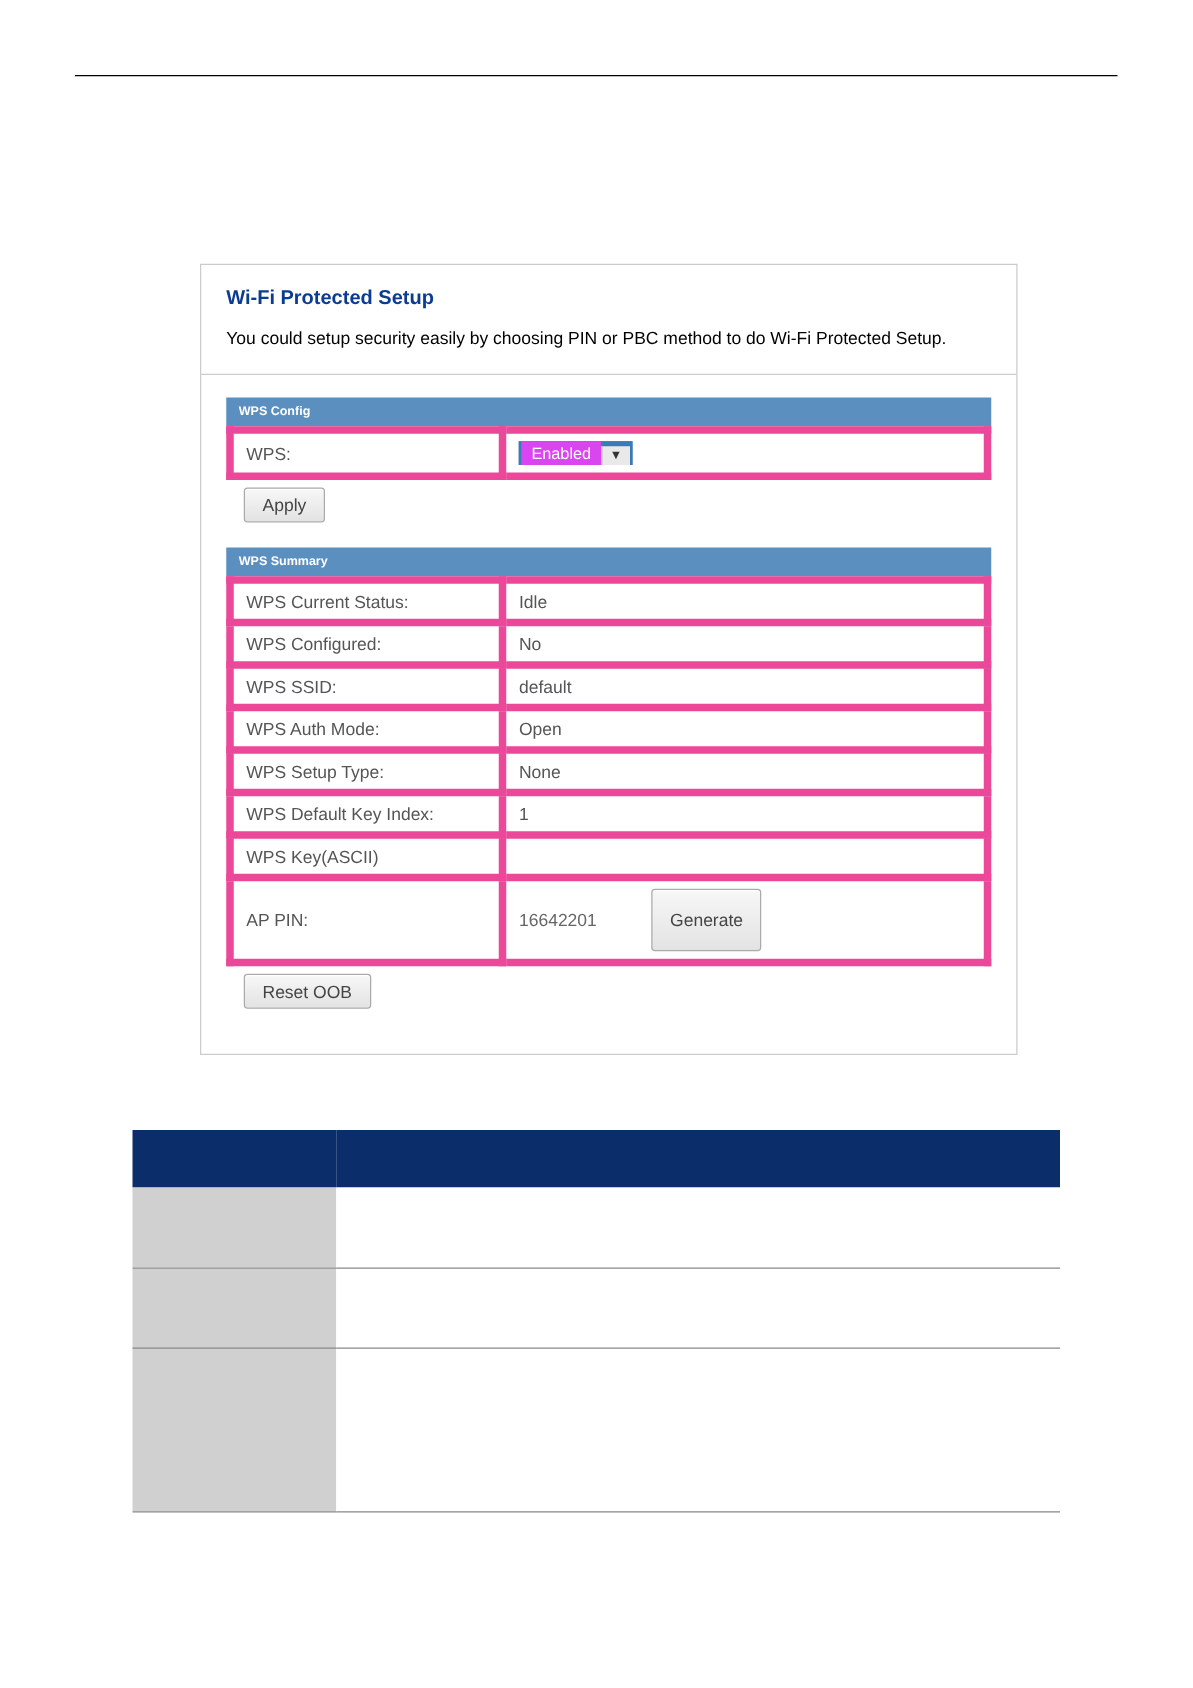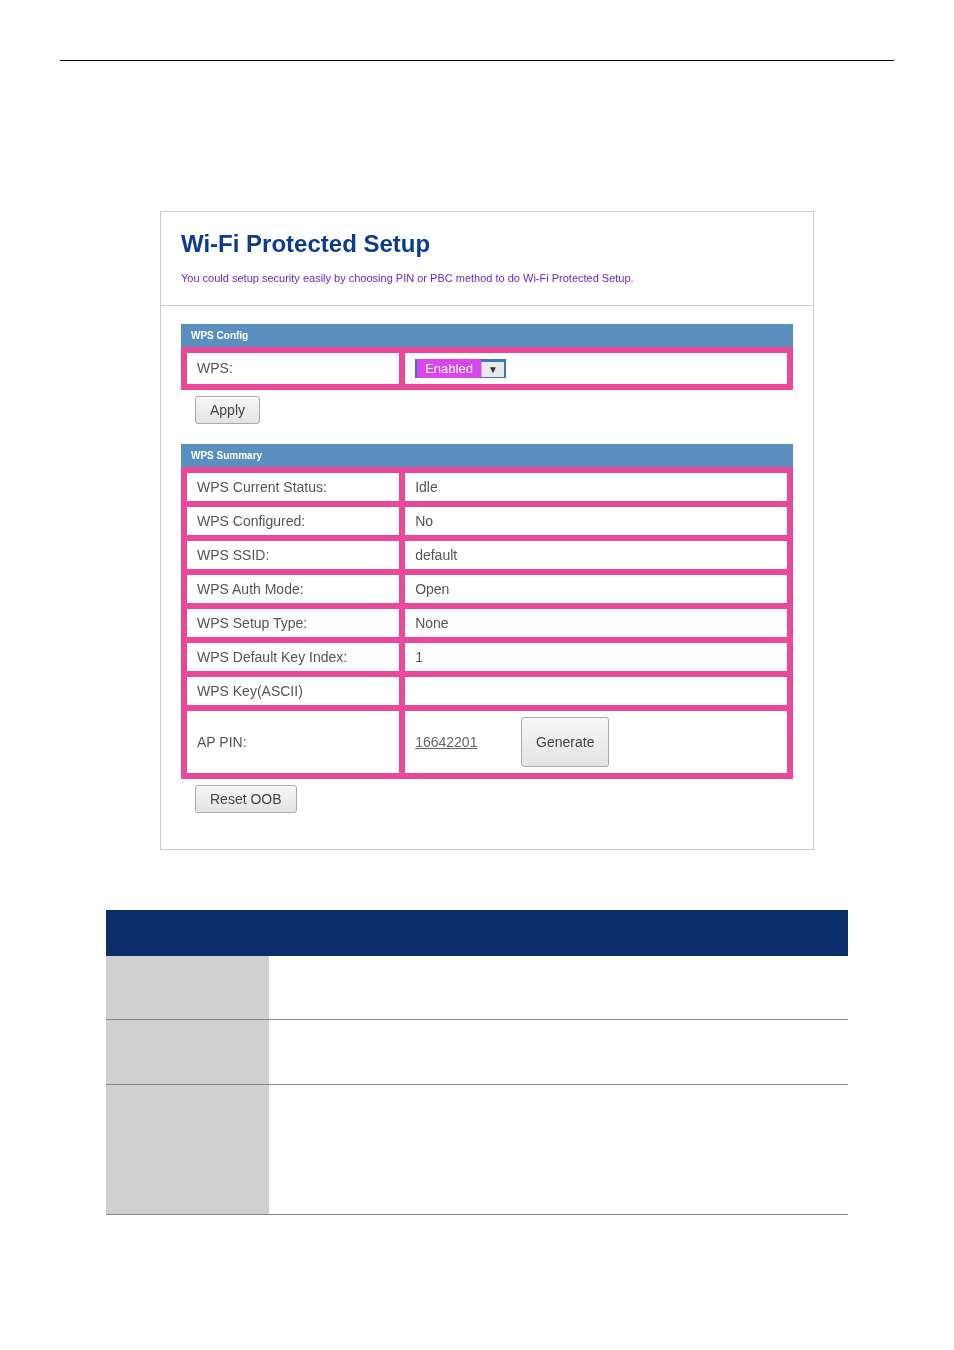--- a/index.html
+++ b/index.html
@@ -1,33 +1,33 @@
 <!DOCTYPE html>
 <html><head>
   <meta charset="utf-8">
   <style>
     * { box-sizing: border-box; margin: 0; padding: 0; }
     body { font-family: Arial, sans-serif; background: #fff; width: 954px; padding: 60px 0; }
     .hr-top { border-top: 1px solid #000; margin: 0 60px 150px; }
     .panel { border: 1px solid #ccc; margin: 0 140px 60px 160px; padding: 18px 20px 30px; }
-    .panel h1 { color: #0b3c91; font-size: 24px; font-weight: bold; margin-bottom: 12px; }
-    .desc { color: #6d28d9; font-size: 11px; line-height: 1.5; margin-bottom: 18px; }
+    .panel h1 { color: #0b3c91; font-size: 16px; font-weight: bold; margin-bottom: 12px; }
+    .desc { color: #000000; font-size: 14px; line-height: 1.5; margin-bottom: 18px; }
     .hline { border-top: 1px solid #ccc; margin: 0 -20px 18px; }
 
     .section-header { background: #5a8fbf; color: #fff; font-weight: bold; font-size: 10px; padding: 6px 10px; }
     table.cfg { width: 100%; border-collapse: collapse; }
     table.cfg td { border: 6px solid #ec4899; padding: 6px 10px; color: #555; font-size: 14px; vertical-align: middle; }
     table.cfg td.label-col { width: 36%; }
     .select-box { display: inline-block; border: 2px solid #3c7ab6; background: #3c7ab6; color: #fff; font-size: 13px; padding: 0; }
     .select-box .sel-label { background: #d946ef; color: #fff; padding: 2px 8px; }
     .select-box .caret { background: #e9e9e9; color: #333; padding: 2px 6px; border-left: 1px solid #b8b8b8; font-size: 10px; }
     .btn { display: inline-block; background: linear-gradient(#f7f7f7,#e3e3e3); border: 1px solid #aaa; border-radius: 3px; padding: 5px 14px; color: #444; font-size: 14px; cursor: pointer; box-shadow: inset 0 1px 0 #fff; margin-left: 12px; }
     .btn-row { padding: 6px 2px; }
     .spacer { height: 14px; }
-    .pin-text { display: inline-block; width: 90px; color: #666; text-decoration: underline; }
+    .pin-text { display: inline-block; width: 90px; color: #666; }
     .descr-table { width: 100%; border-collapse: collapse; margin: 0 0 0 0;}
     .descr-wrap { margin: 40px 106px 0; }
     .descr-table tr.head td { background: #0b2e6b; height: 46px; }
     .descr-table tr.row td { height: 64px; }
     .descr-table tr.row td.l { background: #d0d0d0; width: 22%; }
     .descr-table tr.row td.r { background: #fff; }
     .descr-table tr.row.big td { height: 130px; }
     .descr-table tr.sep td { border-top: 1px solid #888; height:0; padding:0; line-height:0; }
   </style>
 </head>

